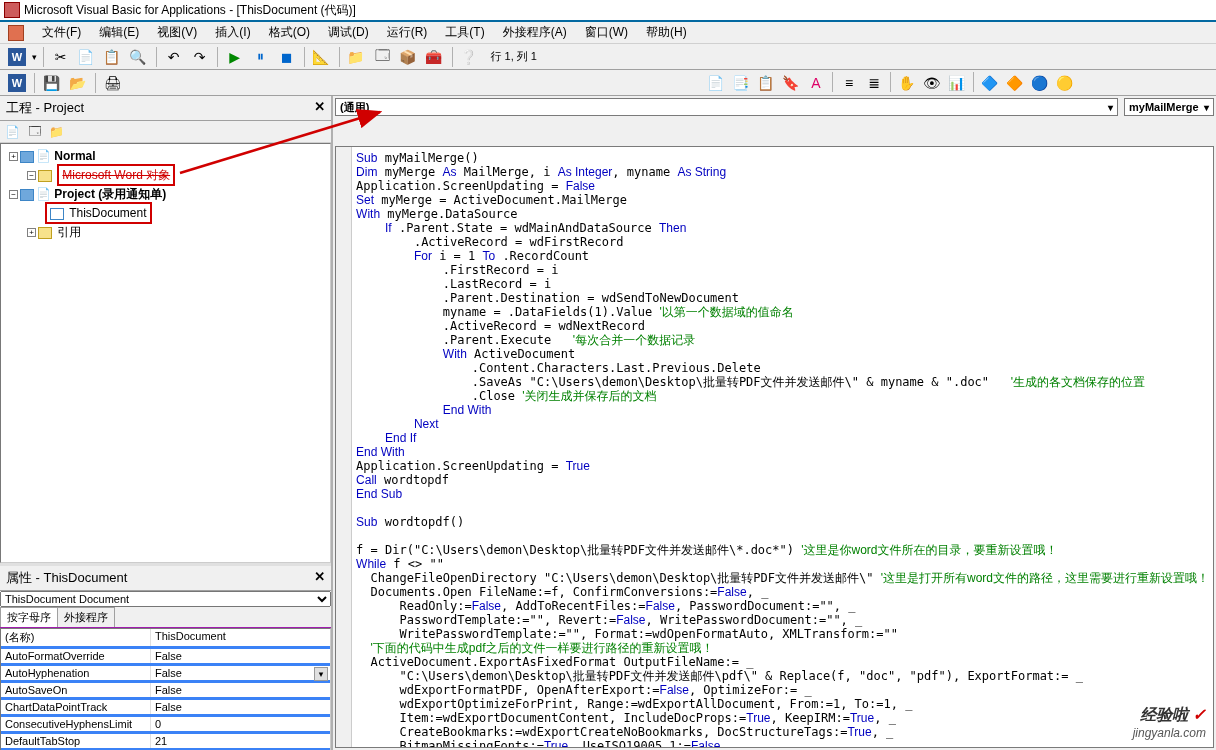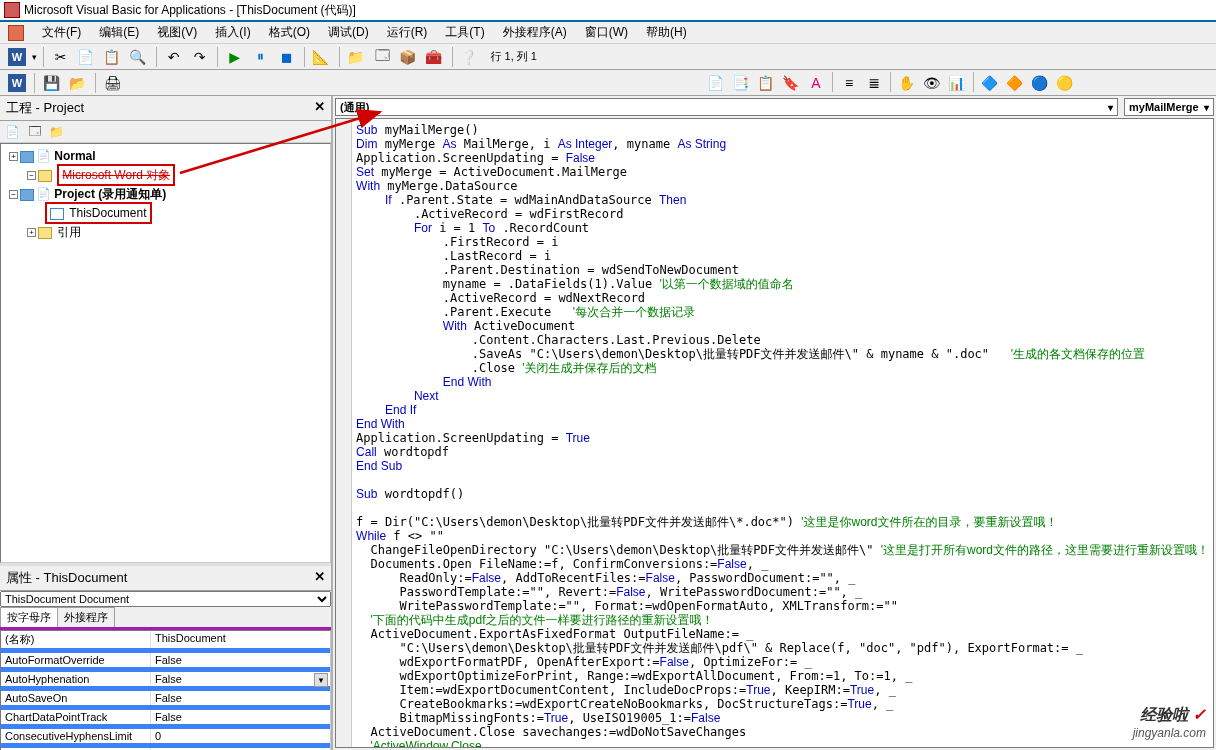--- a/index.html
+++ b/index.html
@@ -27,29 +27,29 @@
   .tree .ind3 { padding-left: 40px; }
   .node-icon { display:inline-block; width:14px; height:12px; vertical-align:middle; margin-right:2px;}
   .icon-folder { background:#f7e28b; border:1px solid #c0a020;}
   .icon-proj { background:#6fa8dc; border:1px solid #3d85c6;}
   .icon-doc { background:#fff; border:1px solid #3d85c6;}
   .plus-box { display:inline-block; width:9px; height:9px; border:1px solid #808080; font-size:8px; line-height:7px; text-align:center; margin-right:2px; vertical-align:middle; background:#fff;}
   .highlight-box { border: 2px solid #d00000; padding: 1px 3px; display: inline-block; }
   .red-text { color: #d00000; text-decoration: line-through; }
   .props { flex: 1; display: flex; flex-direction: column; border-top: 3px solid #e0e0e0;}
   .props select { width: 100%; font-size: 11px; }
-  .tabs { display: flex; border-bottom: 3px solid #a21caf; background:#f0f0f0;}
+  .tabs { display: flex; border-bottom: 1px solid #a21caf; background:#f0f0f0;}
   .tab { padding: 2px 6px; font-size: 11px; border: 1px solid #a0a0a0; border-bottom: none; margin-right:-1px; background:#fff;}
   .tab.inactive { background: #f0f0f0; }
   .prop-grid { flex:1; overflow:auto; background:#fff; font-size:11px; border:1px inset #ccc;}
-  .prop-row { display:flex; border-bottom: 5px solid #3b82f6; justify-content: space-between; }
+  .prop-row { display:flex; border-bottom: 3px solid #3b82f6; justify-content: space-between; }
   .prop-name { width: 150px; padding: 1px 4px; border-right: 1px solid #e0e0e0; }
   .prop-val { flex:1; padding: 1px 4px; position:relative;}
   .dd-arrow { position:absolute; right:2px; top:1px; width:14px; height:14px; background:#e0e0e0; border:1px solid #999; text-align:center; font-size:9px; line-height:12px;}
-  .right { flex: 1; display: flex; flex-direction: column; background: #f0f0f0;}
+  .right { flex: 1; display: flex; flex-direction: column; background: #f0f0f0; gap: 28px;}
   .combo-row { display: flex; gap: 6px; padding: 2px; }
   .combo { flex: 1; background: #fff; border: 1px solid #7a7a7a; padding: 1px 4px; height:18px; font-size:11px; font-weight:bold; display:flex; justify-content:space-between; align-items:center;}
   .combo .arrow { font-size:10px;}
   .combo.right-c { flex: 0 0 90px; }
   .code-area { flex: 1; background: #fff; border: 1px solid #7a7a7a; margin: 0 2px 2px 2px; padding: 4px 4px 4px 20px; overflow: auto; position: relative;}
   .code-gutter { position:absolute; left:0; top:0; bottom:0; width:16px; background:#f0f0f0; border-right:1px solid #ccc;}
   pre.code { font-family: "NSimSun", "SimSun", Consolas, monospace; font-size: 12px; line-height: 14px; white-space: pre; }
   .kw { color: #0000c0; }
   .cm { color: #008000; }
   .arrow-line { position: absolute; pointer-events: none; z-index: 50; }

